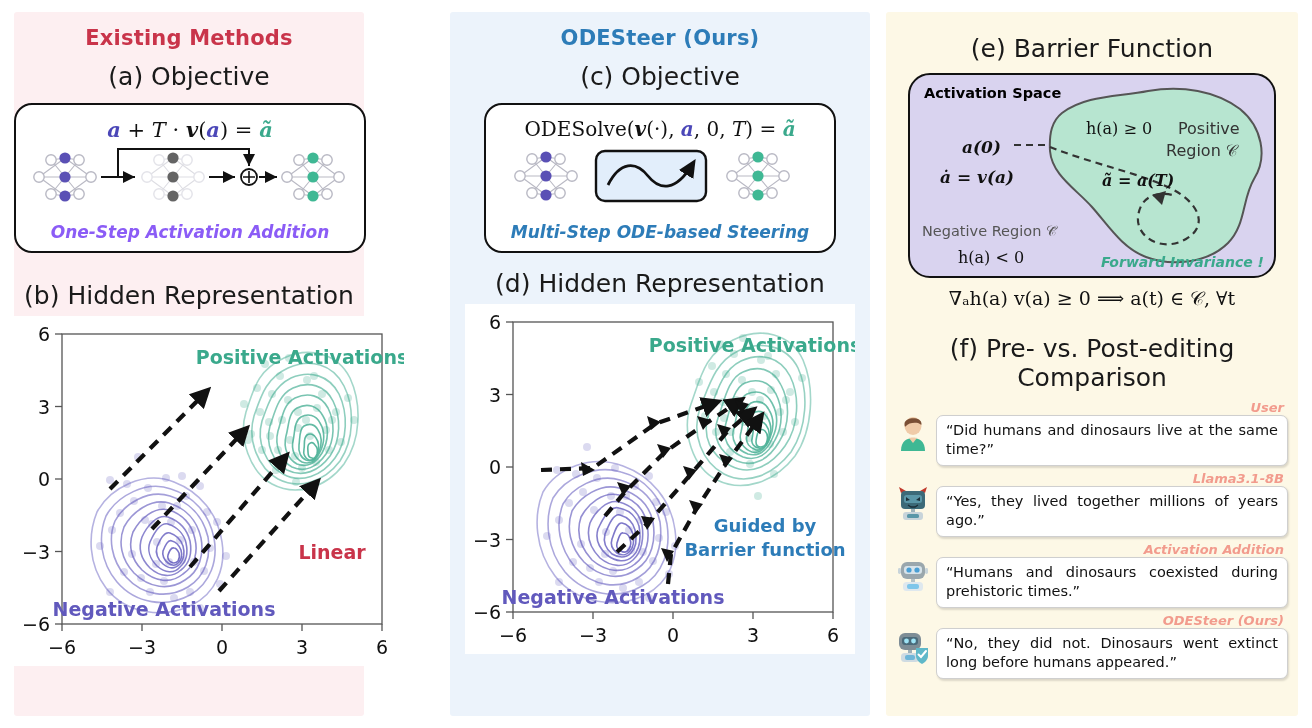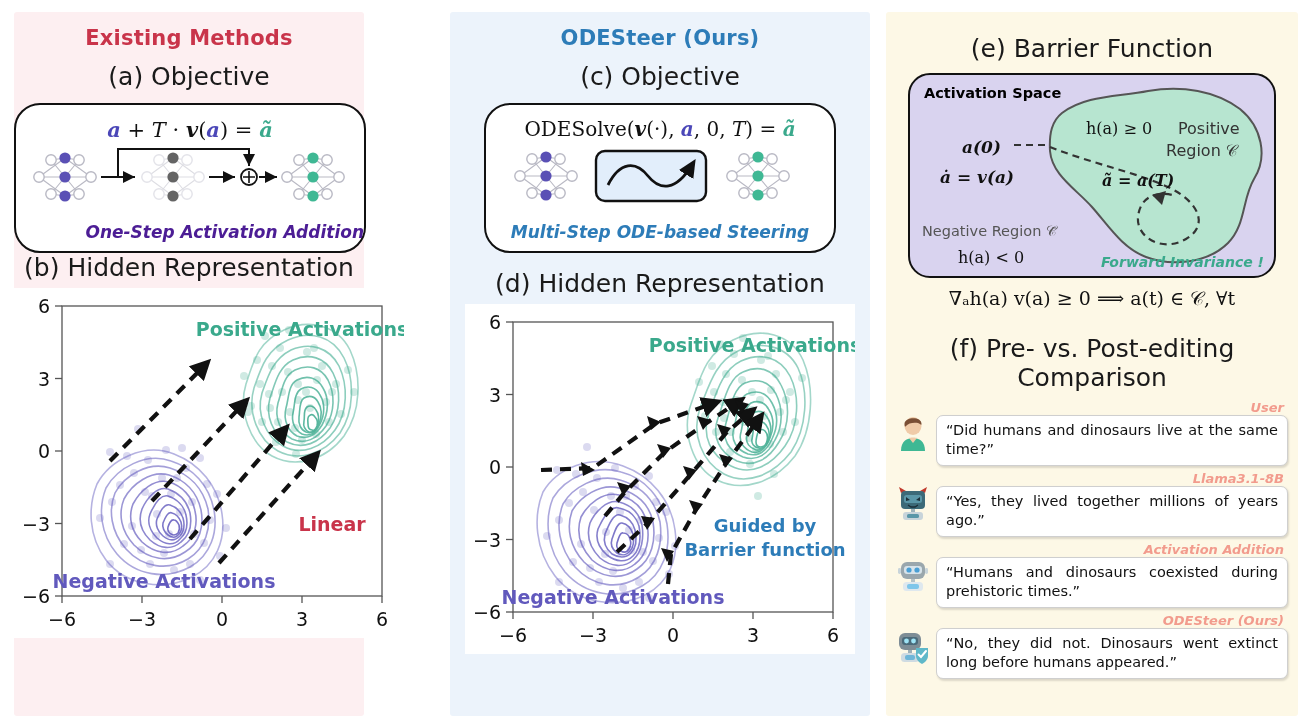--- a/index.html
+++ b/index.html
@@ -29,36 +29,36 @@
     font-family: "DejaVu Sans", "Liberation Sans", sans-serif;
   }
 
   
   .obj-box {
     position: relative;
     margin: 12px auto 0;
     width: 352px; height: 150px;
     background: #ffffff;
     border: 2.5px solid #111;
-    border-radius: 26px;
+    border-radius: 18px;
   }
   .obj-eq {
     text-align: center; margin-top: 12px;
     font-family: "DejaVu Serif", "Liberation Serif", serif;
     font-size: 21px; color: #111; white-space: nowrap;
   }
   .obj-eq .va { color: #4b47b8; font-weight: bold; font-style: italic; }
   .obj-eq .vatil { color: #3aa98c; font-weight: bold; font-style: italic; }
   .obj-eq .bi { font-style: italic; }
   .obj-eq .bb { font-weight: bold; font-style: italic; }
   .obj-foot {
     position: absolute; bottom: 9px; left: 0; right: 0;
     text-align: center; font-weight: bold; font-style: italic; font-size: 17px;
   }
-  #foot-a { color: #4c1d95; text-align: right; }
+  #foot-a { color: #8b5cf6; }
   #foot-c { color: #2d7cb8; }
 
   .obj-mid { display: flex; align-items: center; justify-content: center;
              gap: 6px; margin-top: 4px; height: 62px; }
 
   
   .plot-card {
     position: relative; margin: 6px auto 0;
     width: 390px; height: 350px; background: #fff;
   }
@@ -195,21 +195,21 @@
             <circle cx="288" cy="14" r="5.6" fill="#3fb894"></circle>
             <circle cx="288" cy="33" r="5.6" fill="#3fb894"></circle>
             <circle cx="288" cy="52" r="5.6" fill="#3fb894"></circle>
           </g>
         </svg>
       </div>
 
       <div class="obj-foot" id="foot-a">One-Step Activation Addition</div>
     </div>
 
-    <div class="sub-caption" style="margin-top:0">(b) Hidden Representation</div>
+    <div class="sub-caption" style="margin-top:28px">(b) Hidden Representation</div>
 
     <div class="plot-card">
       <svg class="plot-svg" width="390" height="350" viewBox="0 0 390 350">
         <defs>
           <marker id="bArrow" markerWidth="5" markerHeight="5" refX="3.6" refY="2.5" orient="auto">
             <path d="M0,0 L5,2.5 L0,5 z" fill="#111"></path>
           </marker>
         </defs>
         <rect x="0" y="0" width="390" height="350" fill="#ffffff"></rect>
 

